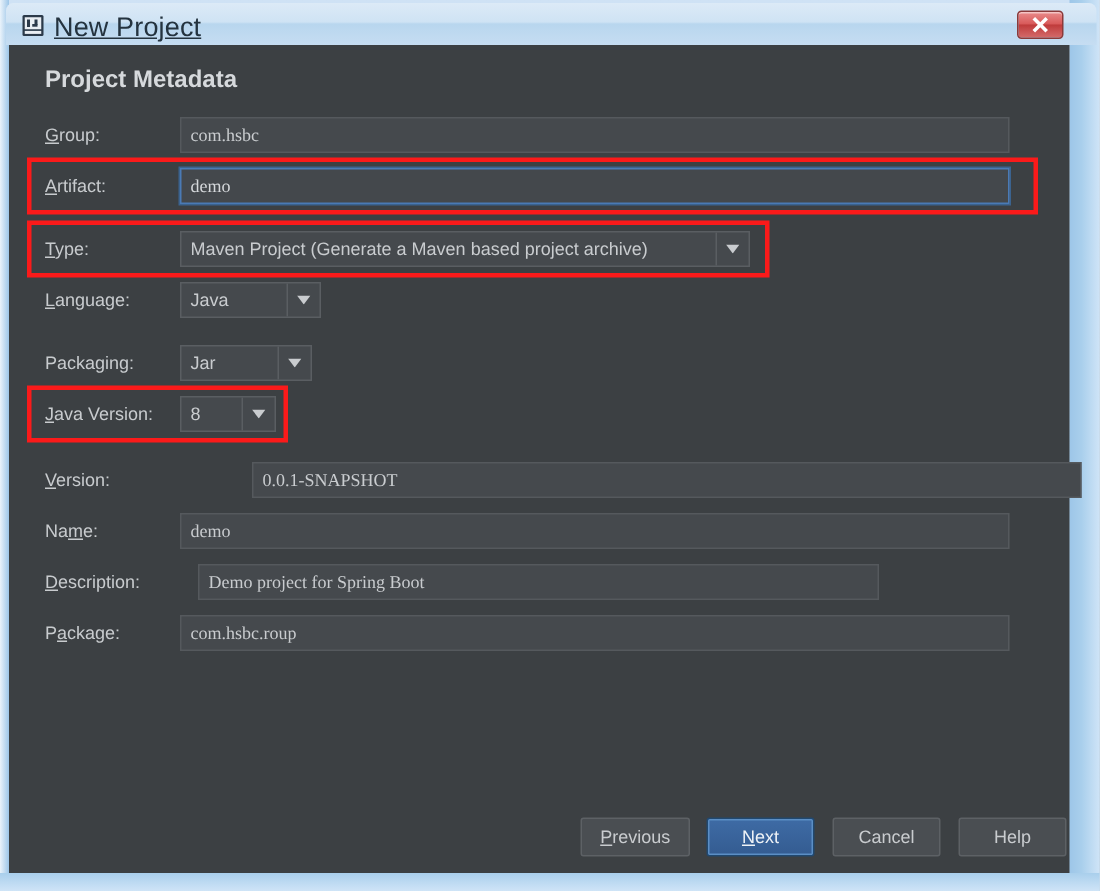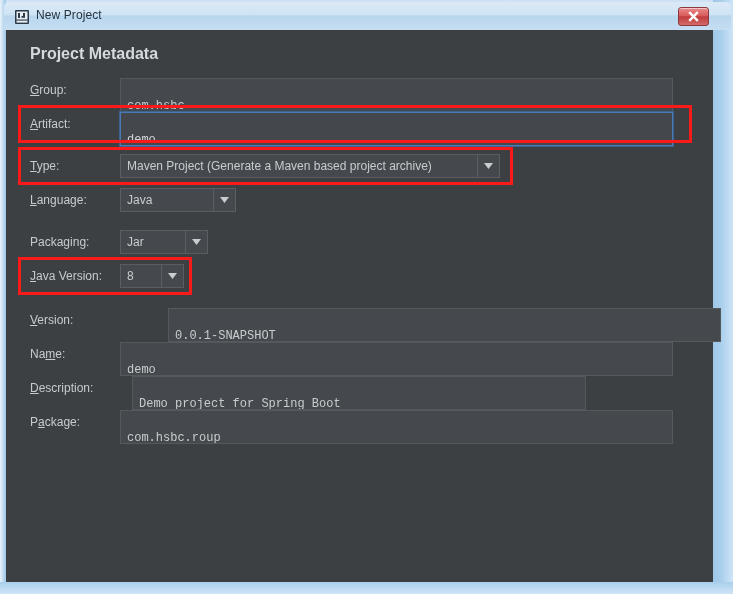--- a/index.html
+++ b/index.html
@@ -53,24 +53,25 @@
     border-top-right-radius: 5px;
   }
   .title-icon {
     position: absolute;
     left: 10px; top: 7px;
     width: 16px; height: 16px;
   }
   .title-text {
     position: absolute;
     left: 32px; top: 6px;
-    font-size: 12px;
+    font-size: 18px;
     color: #24333f;
     letter-spacing: 0.1px;
     white-space: nowrap;
+    text-decoration: underline;
   }
   .close-button {
     position: absolute;
     right: 22px; top: 5px;
     width: 29px; height: 17px;
     border-radius: 3px;
     border: 1px solid #8a3a3a;
     background: linear-gradient(to bottom, #e98b8b 0%, #d95c5c 45%, #c03c3c 52%, #d36a6a 100%);
     box-shadow: inset 0 1px 0 rgba(255,255,255,0.5);
     cursor: pointer;
@@ -120,22 +121,22 @@
   .text-input {
     position: absolute;
     top: 0;
     height: 24px;
     box-sizing: border-box;
     background: #45494d;
     border: 1px solid #55595d;
     color: #c9cccf;
     font-size: 12px;
     line-height: 22px;
-    padding: 16px 6px;
-    font-family: Liberation Mono, monospace;
+    padding: 0 6px;
+    font-family: Liberation Serif, serif;
     white-space: nowrap;
     overflow: hidden;
   }
   .text-input.focused {
     border: 1px solid #4a7ab5;
     box-shadow: 0 0 0 1px #3b638f;
     background: #44484c;
     color: #d5d8db;
   }
 
@@ -259,21 +260,21 @@
           <span class="combo-arrow">
             <svg width="9" height="6" viewBox="0 0 9 6">
                 <path d="M0 0 L9 0 L4.5 6 Z" fill="#c9cccf"></path>
               </svg>
           </span>
         </div>
       </div>
 
       <div class="row" style="top:158px;">
         <span class="field-label"><u>L</u>anguage:</span>
-        <div class="combo" style="left:114px; width:116px;">
+        <div class="combo" style="left:114px; width:94px;">
           <span class="combo-text">Java</span>
           <span class="combo-arrow">
             <svg width="9" height="6" viewBox="0 0 9 6">
                 <path d="M0 0 L9 0 L4.5 6 Z" fill="#c9cccf"></path>
               </svg>
           </span>
         </div>
       </div>
 
       <div class="row" style="top:200px;">
@@ -318,15 +319,21 @@
       <div class="row" style="top:380px;">
         <span class="field-label">P<u>a</u>ckage:</span>
         <div class="text-input" style="left:114px; width:553px;">com.hsbc.roup</div>
       </div>
 
       <div class="annot" style="left:12px; top:75px; width:674px; height:38px;"></div>
       <div class="annot" style="left:12px; top:117px; width:495px; height:38px;"></div>
       <div class="annot" style="left:12px; top:227px; width:174px; height:38px;"></div>
     </div>
 
+    <div class="footer">
+      <div class="btn" style="left:381px; width:73px;"><u>P</u>revious</div>
+      <div class="btn primary" style="left:465px; width:72px;"><u>N</u>ext</div>
+      <div class="btn" style="left:549px; width:72px;">Cancel</div>
+      <div class="btn" style="left:633px; width:72px;">Help</div>
+    </div>
 
   </div>
 </div>
 
 </body></html>

